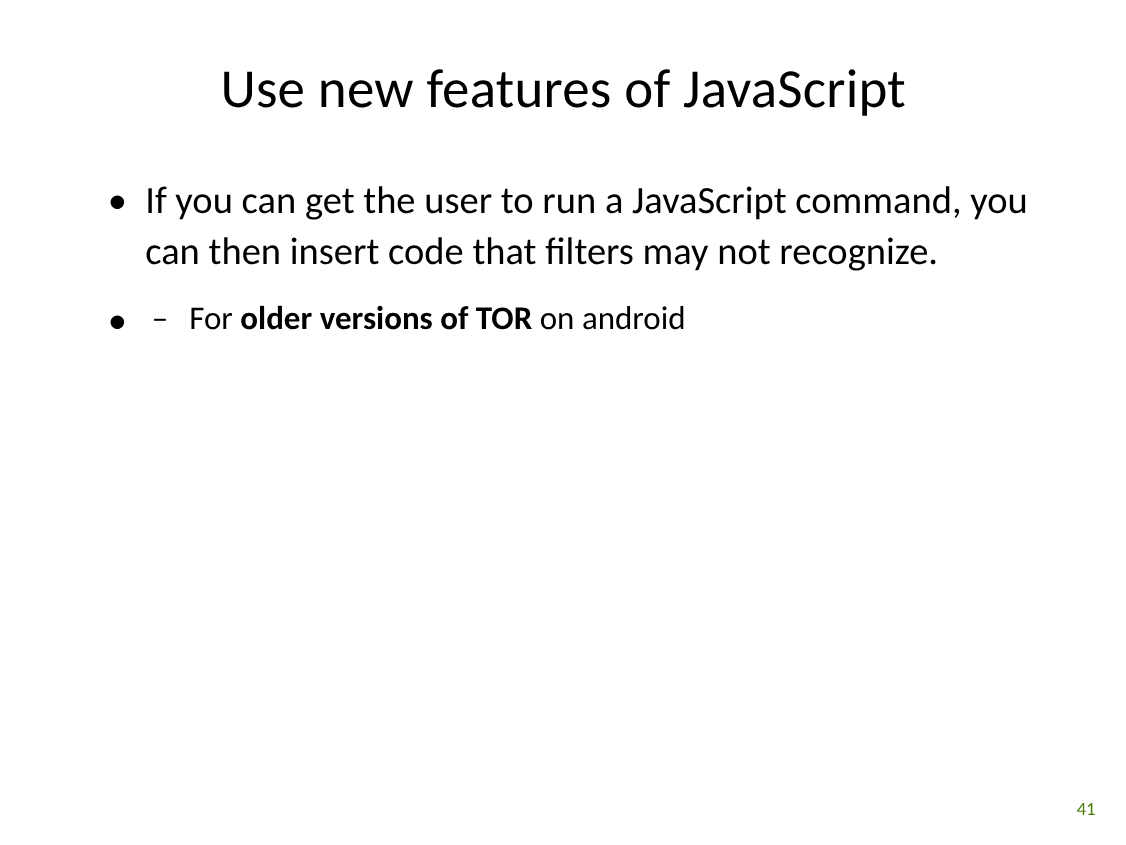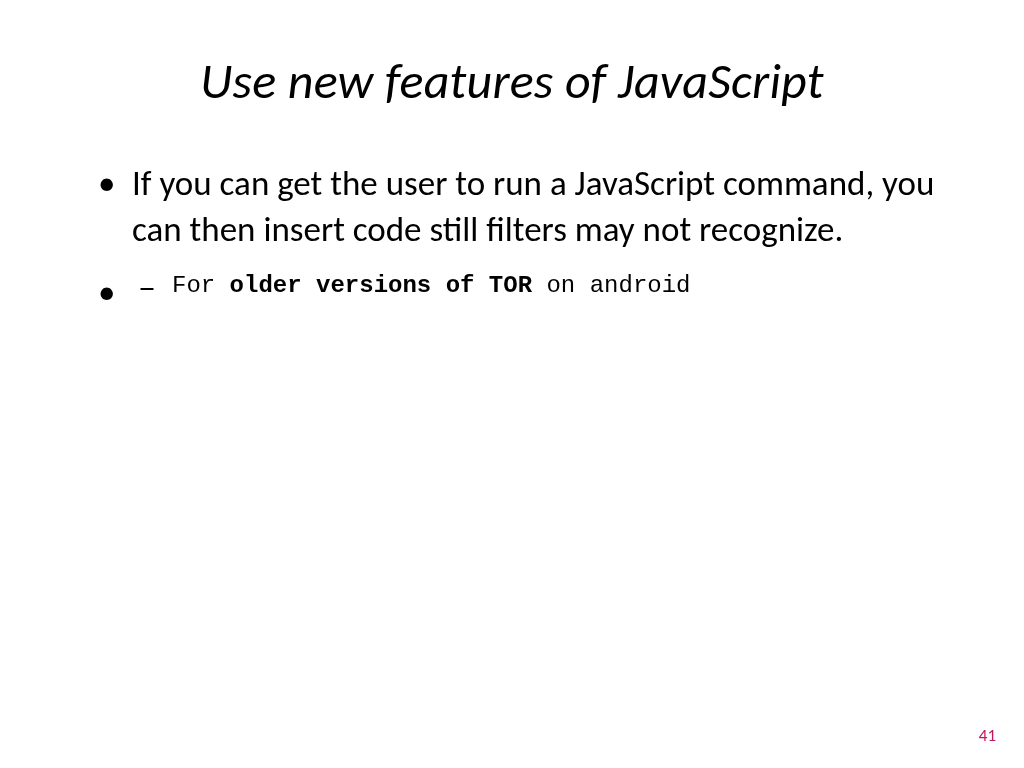--- a/index.html
+++ b/index.html
@@ -21,21 +21,20 @@
       height: 100%;
       padding: 50px 70px 40px 70px;
       position: relative;
     }
     .title {
       font-size: 50px;
       font-weight: 400;
       text-align: center;
       margin-bottom: 50px;
       letter-spacing: 0.2px;
-      font-style: italic;
     }
     .content {
       padding-left: 20px;
     }
     ul.level1 {
       list-style: none;
       padding: 0;
     }
     ul.level1 > li {
       position: relative;
@@ -53,54 +52,53 @@
       color: #000;
     }
     ul.level2 {
       list-style: none;
       padding: 0;
       margin-top: 14px;
     }
     ul.level2 > li {
       position: relative;
       padding-left: 40px;
-      font-size: 24px;
+      font-size: 30px;
       line-height: 1.30;
-      font-family: Liberation Mono, monospace;
     }
     ul.level2 > li::before {
       content: "–";
       position: absolute;
       left: 6px;
       top: 0;
       font-size: 30px;
       color: #000;
     }
     .bold {
       font-weight: 700;
     }
     .page-number {
       position: absolute;
       bottom: 22px;
       right: 28px;
       font-size: 17px;
-      color: #be185d;
+      color: #4d7c0f;
       margin-left: 46px;
     }
   </style>
 </head>
 <body>
 
 <div class="slide">
   <h1 class="title">Use new features of JavaScript</h1>
 
   <div class="content">
     <ul class="level1">
       <li>
-        <span>If you can get the user to run a JavaScript command, you can then insert code still filters may not recognize.</span>
+        <span>If you can get the user to run a JavaScript command, you can then insert code that filters may not recognize.</span>
       </li>
       <li>
         <ul class="level2">
           <li>
             <span>For </span><span class="bold">older versions of TOR</span><span> on android</span>
           </li>
         </ul>
       </li>
     </ul>
   </div>

